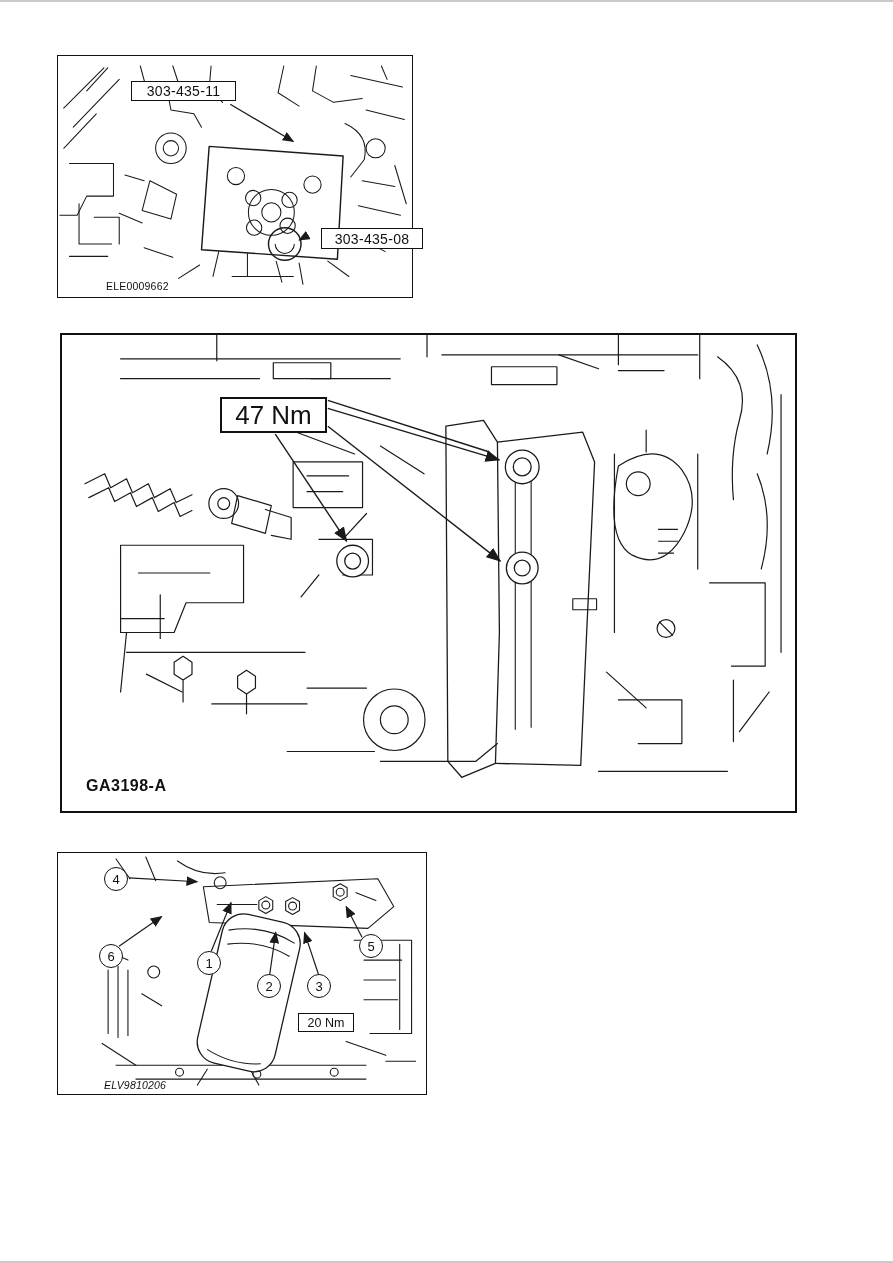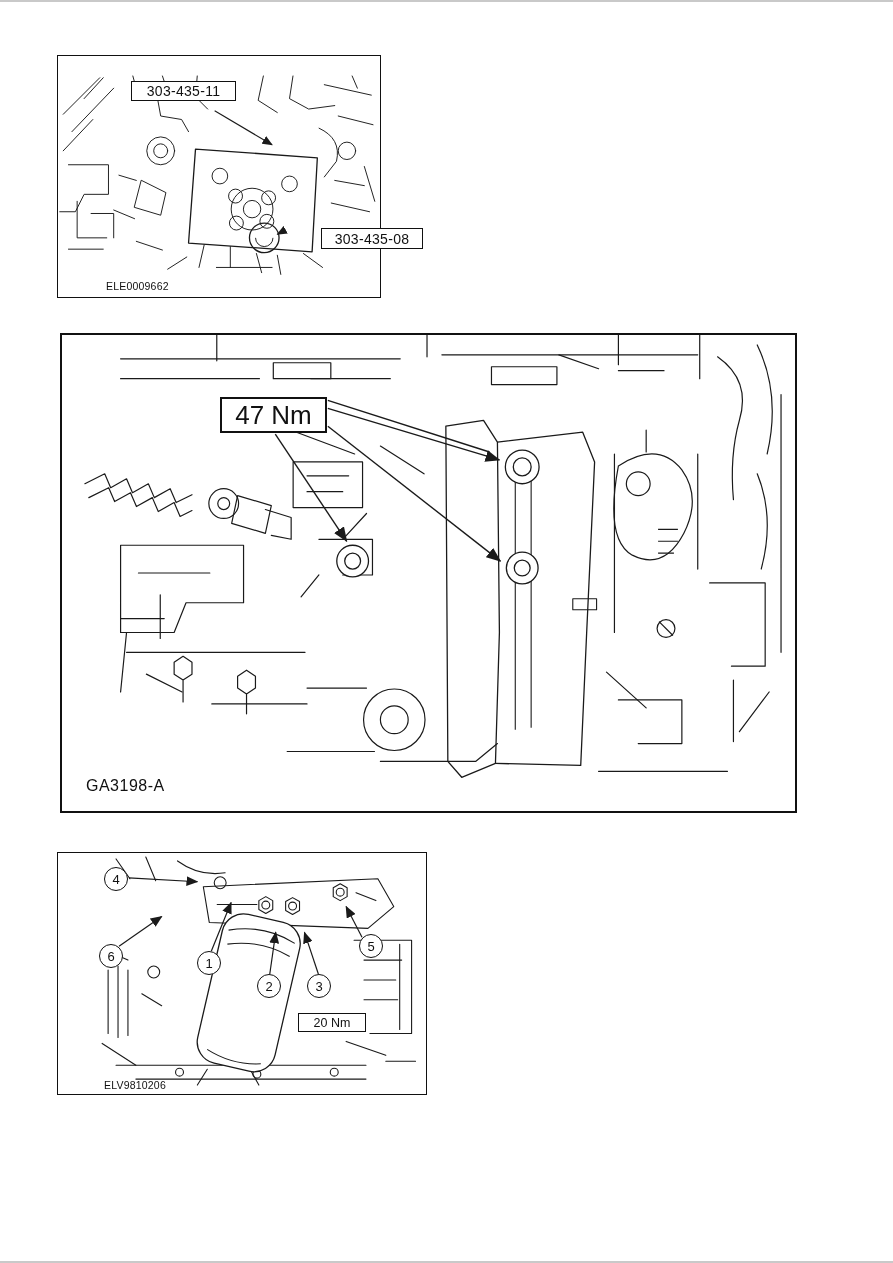--- a/index.html
+++ b/index.html
@@ -21,36 +21,36 @@
     position:absolute; border:1px solid #111; background:#fff;
     display:flex; align-items:center; justify-content:center;
     color:#111; white-space:nowrap; z-index:3;
   }
   .label-box.small { font-size:14px; letter-spacing:0.3px; }
   .label-box.torque-big { font-size:26px; border-width:2px; }
   .label-box.torque-small { font-size:12.5px; }
 
   .figure-id { position:absolute; color:#111; z-index:3; }
   .figure-id.tiny { font-size:10.5px; letter-spacing:0.2px;margin-left:41px; }
-  .figure-id.med { font-size:16px; letter-spacing:0.5px; }
+  .figure-id.med { font-size:16px; letter-spacing:0.5px;font-weight:bold; }
 
   .callout {
     position:absolute; width:24px; height:24px; border:1.4px solid #111;
     border-radius:50%; background:#fff; display:flex; align-items:center;
     justify-content:center; font-size:13px; z-index:3;
   }
 </style>
 </head>
 <body>
 
 <div class="page">
   <div class="page-edge top"></div>
   <div class="page-edge bottom"></div>
 
-  <div class="figure" style="left:57px; top:55px; width:324px; height:243px;">
+  <div class="figure" style="left:57px; top:55px; width:356px; height:243px;">
     <svg viewBox="0 0 370 243">
       <defs>
         <marker id="ah1" markerUnits="userSpaceOnUse" markerWidth="12" markerHeight="10" refX="11" refY="5" orient="auto">
           <path d="M0,0 L12,5 L0,10 Z" fill="#1a1a1a"></path>
         </marker>
       </defs>
       <g stroke="#1a1a1a" stroke-width="1.1" fill="none" stroke-linecap="round" stroke-linejoin="round">
         <path d="M6,50 L48,8 M16,70 L64,20 M6,92 L40,56 M52,8 L30,32"></path>
         <path d="M86,6 L92,28 L114,30 L118,52 L142,56 L150,70"></path>
         <path d="M120,6 L126,24 M160,6 L158,30 L172,44"></path>
@@ -221,16 +221,16 @@
       </g>
     </svg>
 
     <div class="callout" style="left:139px; top:98px;">1</div>
     <div class="callout" style="left:199px; top:121px;">2</div>
     <div class="callout" style="left:249px; top:121px;">3</div>
     <div class="callout" style="left:46px;  top:14px;">4</div>
     <div class="callout" style="left:301px; top:81px;">5</div>
     <div class="callout" style="left:41px;  top:91px;">6</div>
 
-    <div class="label-box torque-small" style="left:240px; top:160px; width:68px; height:19px;">20 Nm</div>
-    <div class="figure-id tiny" style="left:5px; bottom:3px;">ELV9810206</div>
+    <div class="label-box torque-small" style="left:240px; top:160px; width:56px; height:19px;">20 Nm</div>
+    <div class="figure-id tiny" style="left:5px; bottom:3px;font-style:italic;">ELV9810206</div>
   </div>
 </div>
 
 </body></html>

